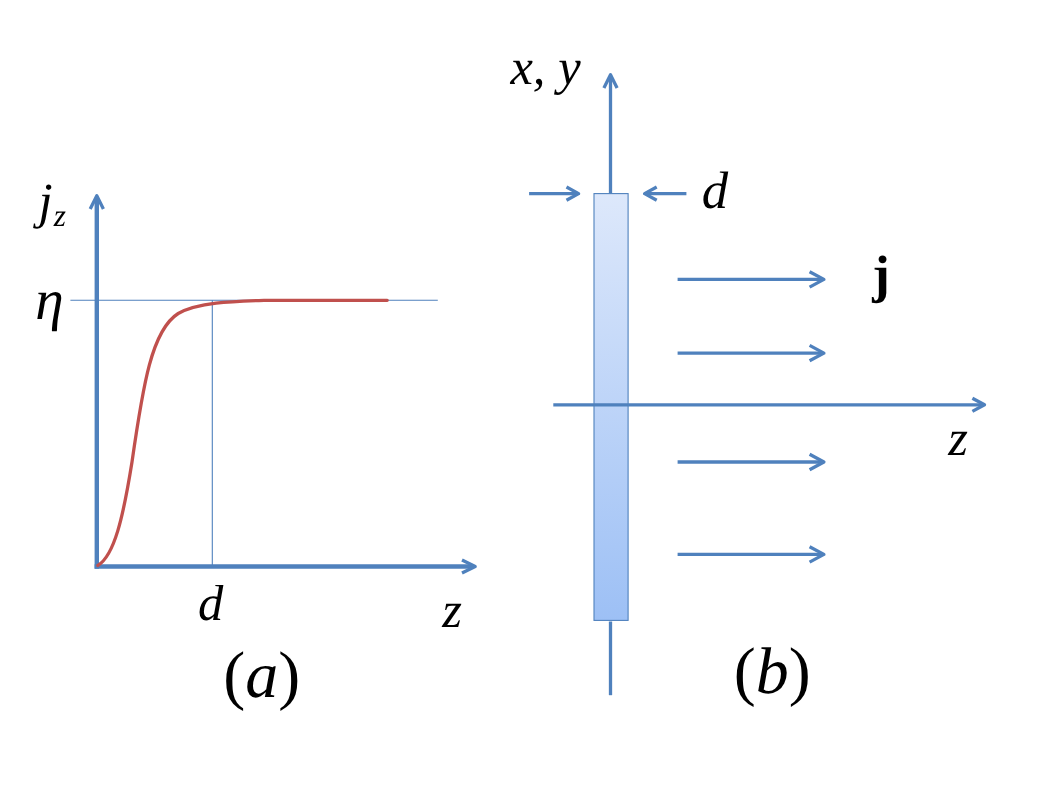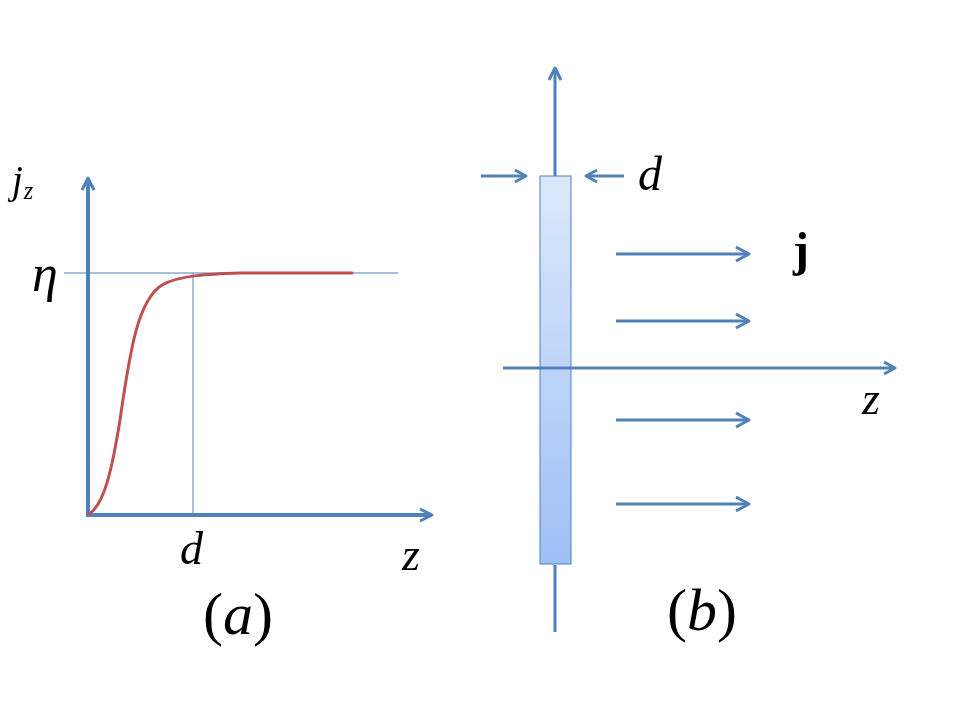--- a/index.html
+++ b/index.html
@@ -81,29 +81,30 @@
         <line x1="616" y1="420" x2="748" y2="420" stroke="#4F81BD" stroke-width="3"></line>
         <polyline points="736,413 749,420 736,427" fill="none" stroke="#4F81BD" stroke-width="3" stroke-linejoin="round"></polyline>
       </g>
       <g>
         <line x1="616" y1="504" x2="748" y2="504" stroke="#4F81BD" stroke-width="3"></line>
         <polyline points="736,497 749,504 736,511" fill="none" stroke="#4F81BD" stroke-width="3" stroke-linejoin="round"></polyline>
       </g>
     </g>
   </svg>
 
-  <div class="lbl" style="left:12px; top:160px; font-size:39px;">
+  <div class="lbl" style="left:35px; top:160px; font-size:46px;">
     <span>j</span><span class="sub">z</span>
   </div>
   <div class="lbl" style="left:32px; top:248px; font-size:52px;">η</div>
   <div class="lbl" style="left:180px; top:526px; font-size:46px;">d</div>
   <div class="lbl" style="left:402px; top:532px; font-size:46px;">z</div>
   <div class="lbl caption" style="left:203px; top:584px; font-size:60px;">
     <span>(</span><i>a</i><span>)</span>
   </div>
 
+  <div class="lbl" style="left:464px; top:38px; font-size:46px;">x, y</div>
   <div class="lbl" style="left:638px; top:150px; font-size:48px;">d</div>
   <div class="lbl bold" style="left:793px; top:226px; font-size:48px;">j</div>
   <div class="lbl" style="left:862px; top:376px; font-size:46px;">z</div>
   <div class="lbl caption" style="left:667px; top:580px; font-size:60px;">
     <span>(</span><i>b</i><span>)</span>
   </div>
 </div>
 
 </body></html>

